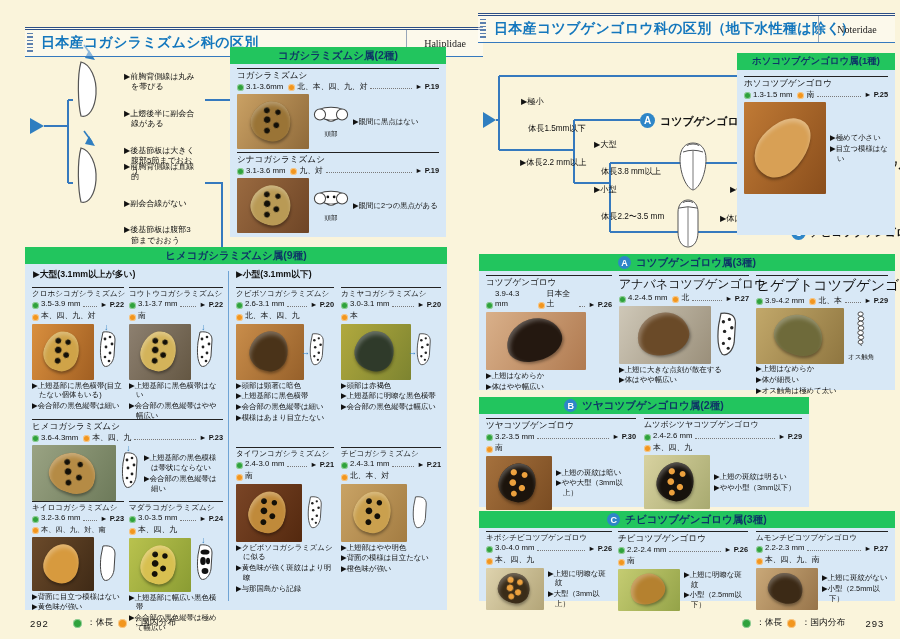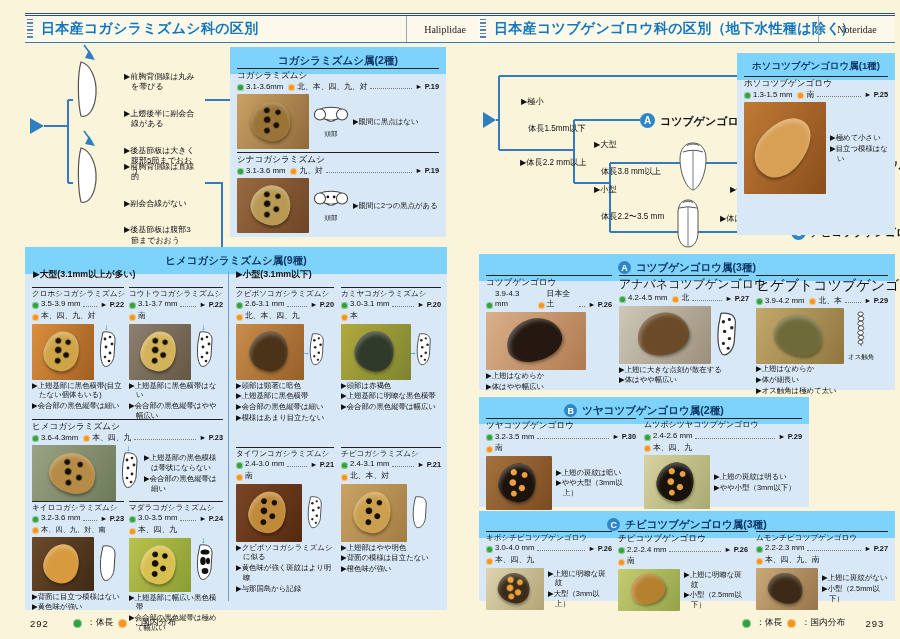--- a/index.html
+++ b/index.html
@@ -5,21 +5,21 @@
   html,body{margin:0;padding:0}
   body{width:900px;height:639px;position:relative;background:#FAF4DB;
        font-family:"Liberation Sans","DejaVu Sans",sans-serif;color:#111;overflow:hidden}
   .phead{position:absolute;height:26px;border-top:3px double #2B4E86;border-bottom:1px solid #3579BE;background:rgba(255,255,255,.45)}
   .ptitle{position:absolute;left:16px;top:4px;font-size:14px;font-weight:bold;color:#1477BD;white-space:nowrap;letter-spacing:.3px}
   .psub{font-size:14px}
   .fam{position:absolute;right:0;top:0;height:100%;width:76px;border-left:1px solid #97A6B8;display:flex;align-items:center;justify-content:center;
        font-family:"Liberation Serif","DejaVu Serif",serif;font-size:10px;color:#222}
   .spine{position:absolute;left:2px;top:3px;width:6px;height:19px;background:repeating-linear-gradient(180deg,#5b7fae 0 1.5px,transparent 1.5px 3.5px)}
   .gbox{position:absolute;background:#D8E8F6}
-  .ghead{height:27px;background:#7dd3fc;color:#0E3766;font-weight:bold;font-size:10.5px;display:flex;align-items:center;justify-content:center;gap:5px}
+  .ghead{height:17px;background:#22c55e;color:#0E3766;font-weight:bold;font-size:10.5px;display:flex;align-items:center;justify-content:center;gap:5px}
   .lcirc{display:inline-flex;width:13px;height:13px;border-radius:50%;background:#2E86C8;color:#fff;font-size:9px;font-weight:bold;
          align-items:center;justify-content:center;flex:none}
   .card{position:absolute}
   .nm{font-size:8.6px;font-weight:normal;border-top:1.5px solid #222;padding-top:1px;white-space:nowrap;line-height:1.25}
   .m{display:flex;align-items:flex-end;font-size:7.8px;line-height:1.35;margin-top:1px}
   .dot{width:7px;height:7px;border-radius:50%;margin:0 2px 1px 0;flex:none;box-shadow:inset 0 0 0 1px rgba(255,255,255,.45)}
   .dg{background:#2FA23C}.do{background:#F2961E}
   .mg{margin-left:5px}
   .lead{flex:1;border-bottom:1px dotted #7a7a7a;margin:0 3px 3px 3px;min-width:6px}
   .pref{font-size:7.4px;font-weight:bold;white-space:nowrap}
@@ -136,21 +136,21 @@
   <line x1="84" y1="45" x2="92" y2="56" stroke="#2F7EC0" stroke-width="1.6"></line>
     <polygon points="89,50 95,60 85,58" fill="#2F7EC0"></polygon>
   <use href="#prn" transform="translate(72,146)"></use>
   <line x1="84" y1="131" x2="92" y2="142" stroke="#2F7EC0" stroke-width="1.6"></line>
     <polygon points="89,136 95,146 85,144" fill="#2F7EC0"></polygon>
 
   <use href="#bo1" transform="translate(676,138)"></use>
   <use href="#bo2" transform="translate(674,196)"></use>
 </svg>
 
-<div class="phead" style="left:25px;top:13px;width:458px">
+<div class="phead" style="left:25px;top:27px;width:458px">
   <span class="spine"></span>
   <div class="ptitle">日本産コガシラミズムシ科の区別</div>
   <div class="fam">Haliplidae</div>
 </div>
 
 <div class="knode" style="left:108px;top:56px;width:104px;white-space:normal">
   <p class="kb">▶前胸背側線は丸みを帯びる</p>
   <p class="kb">▶上翅後半に副会合線がある</p>
   <p class="kb">▶後基節板は大きく腹部5節までおおう</p>
 </div>

